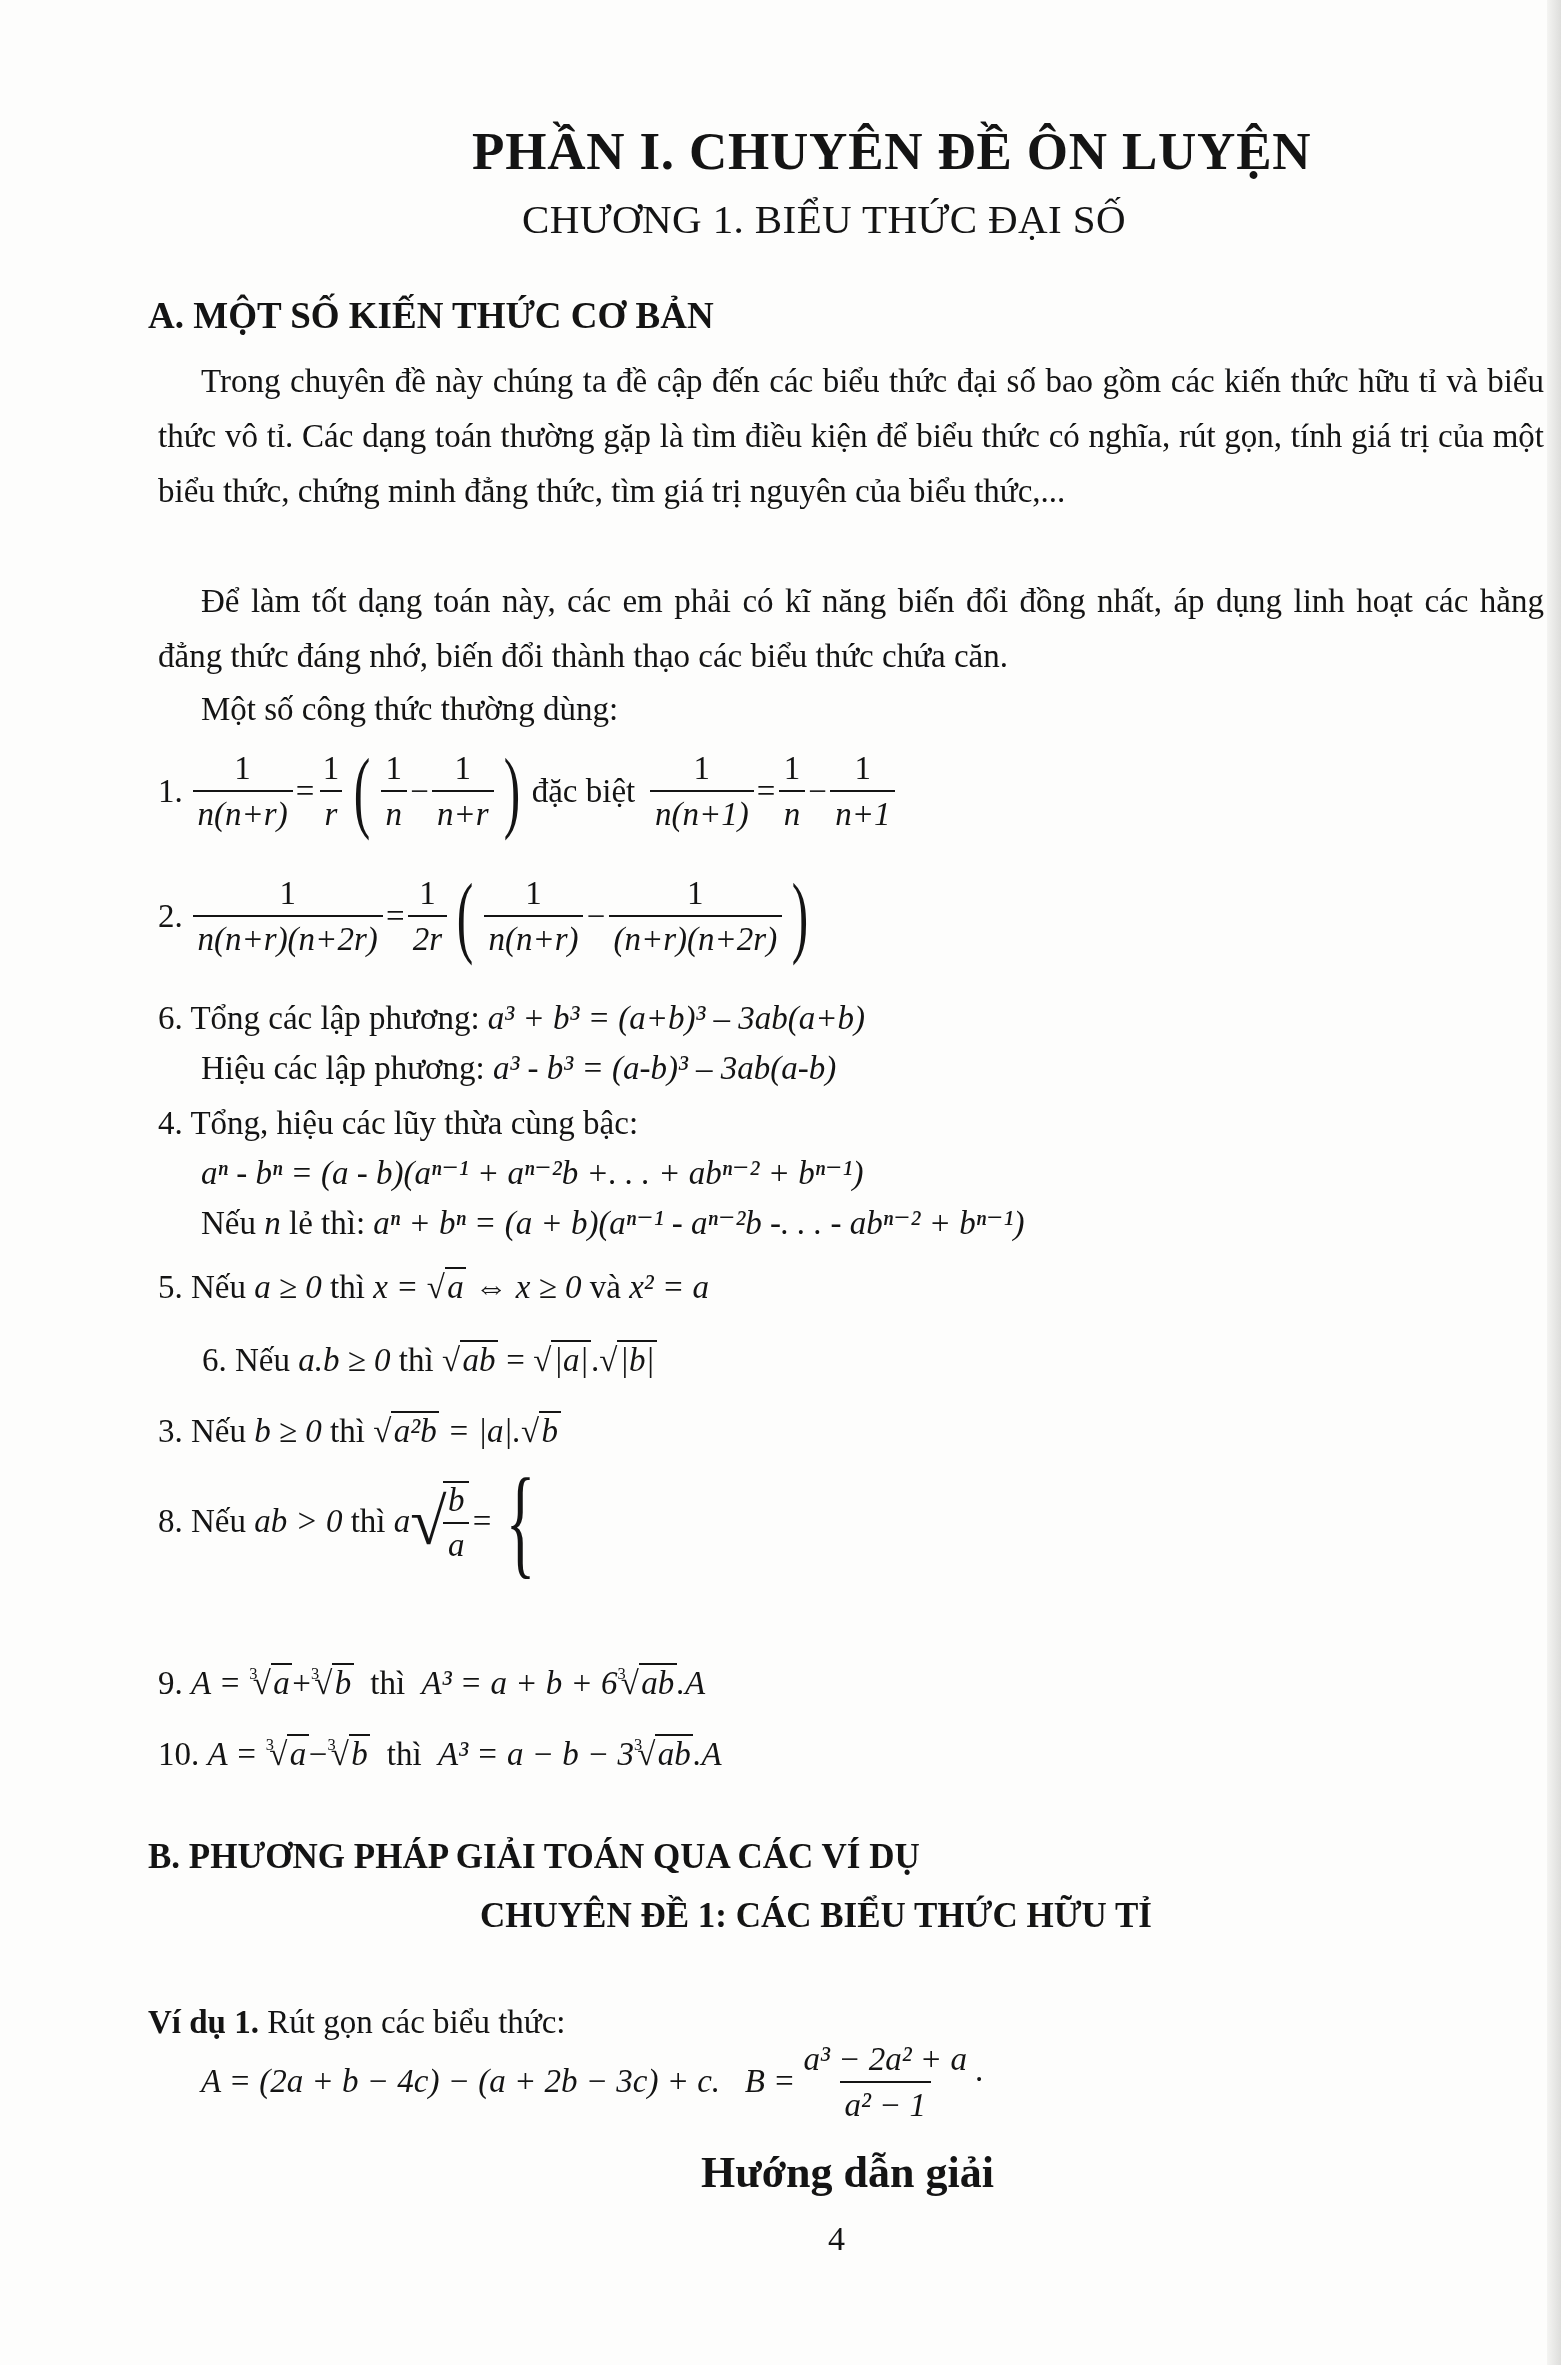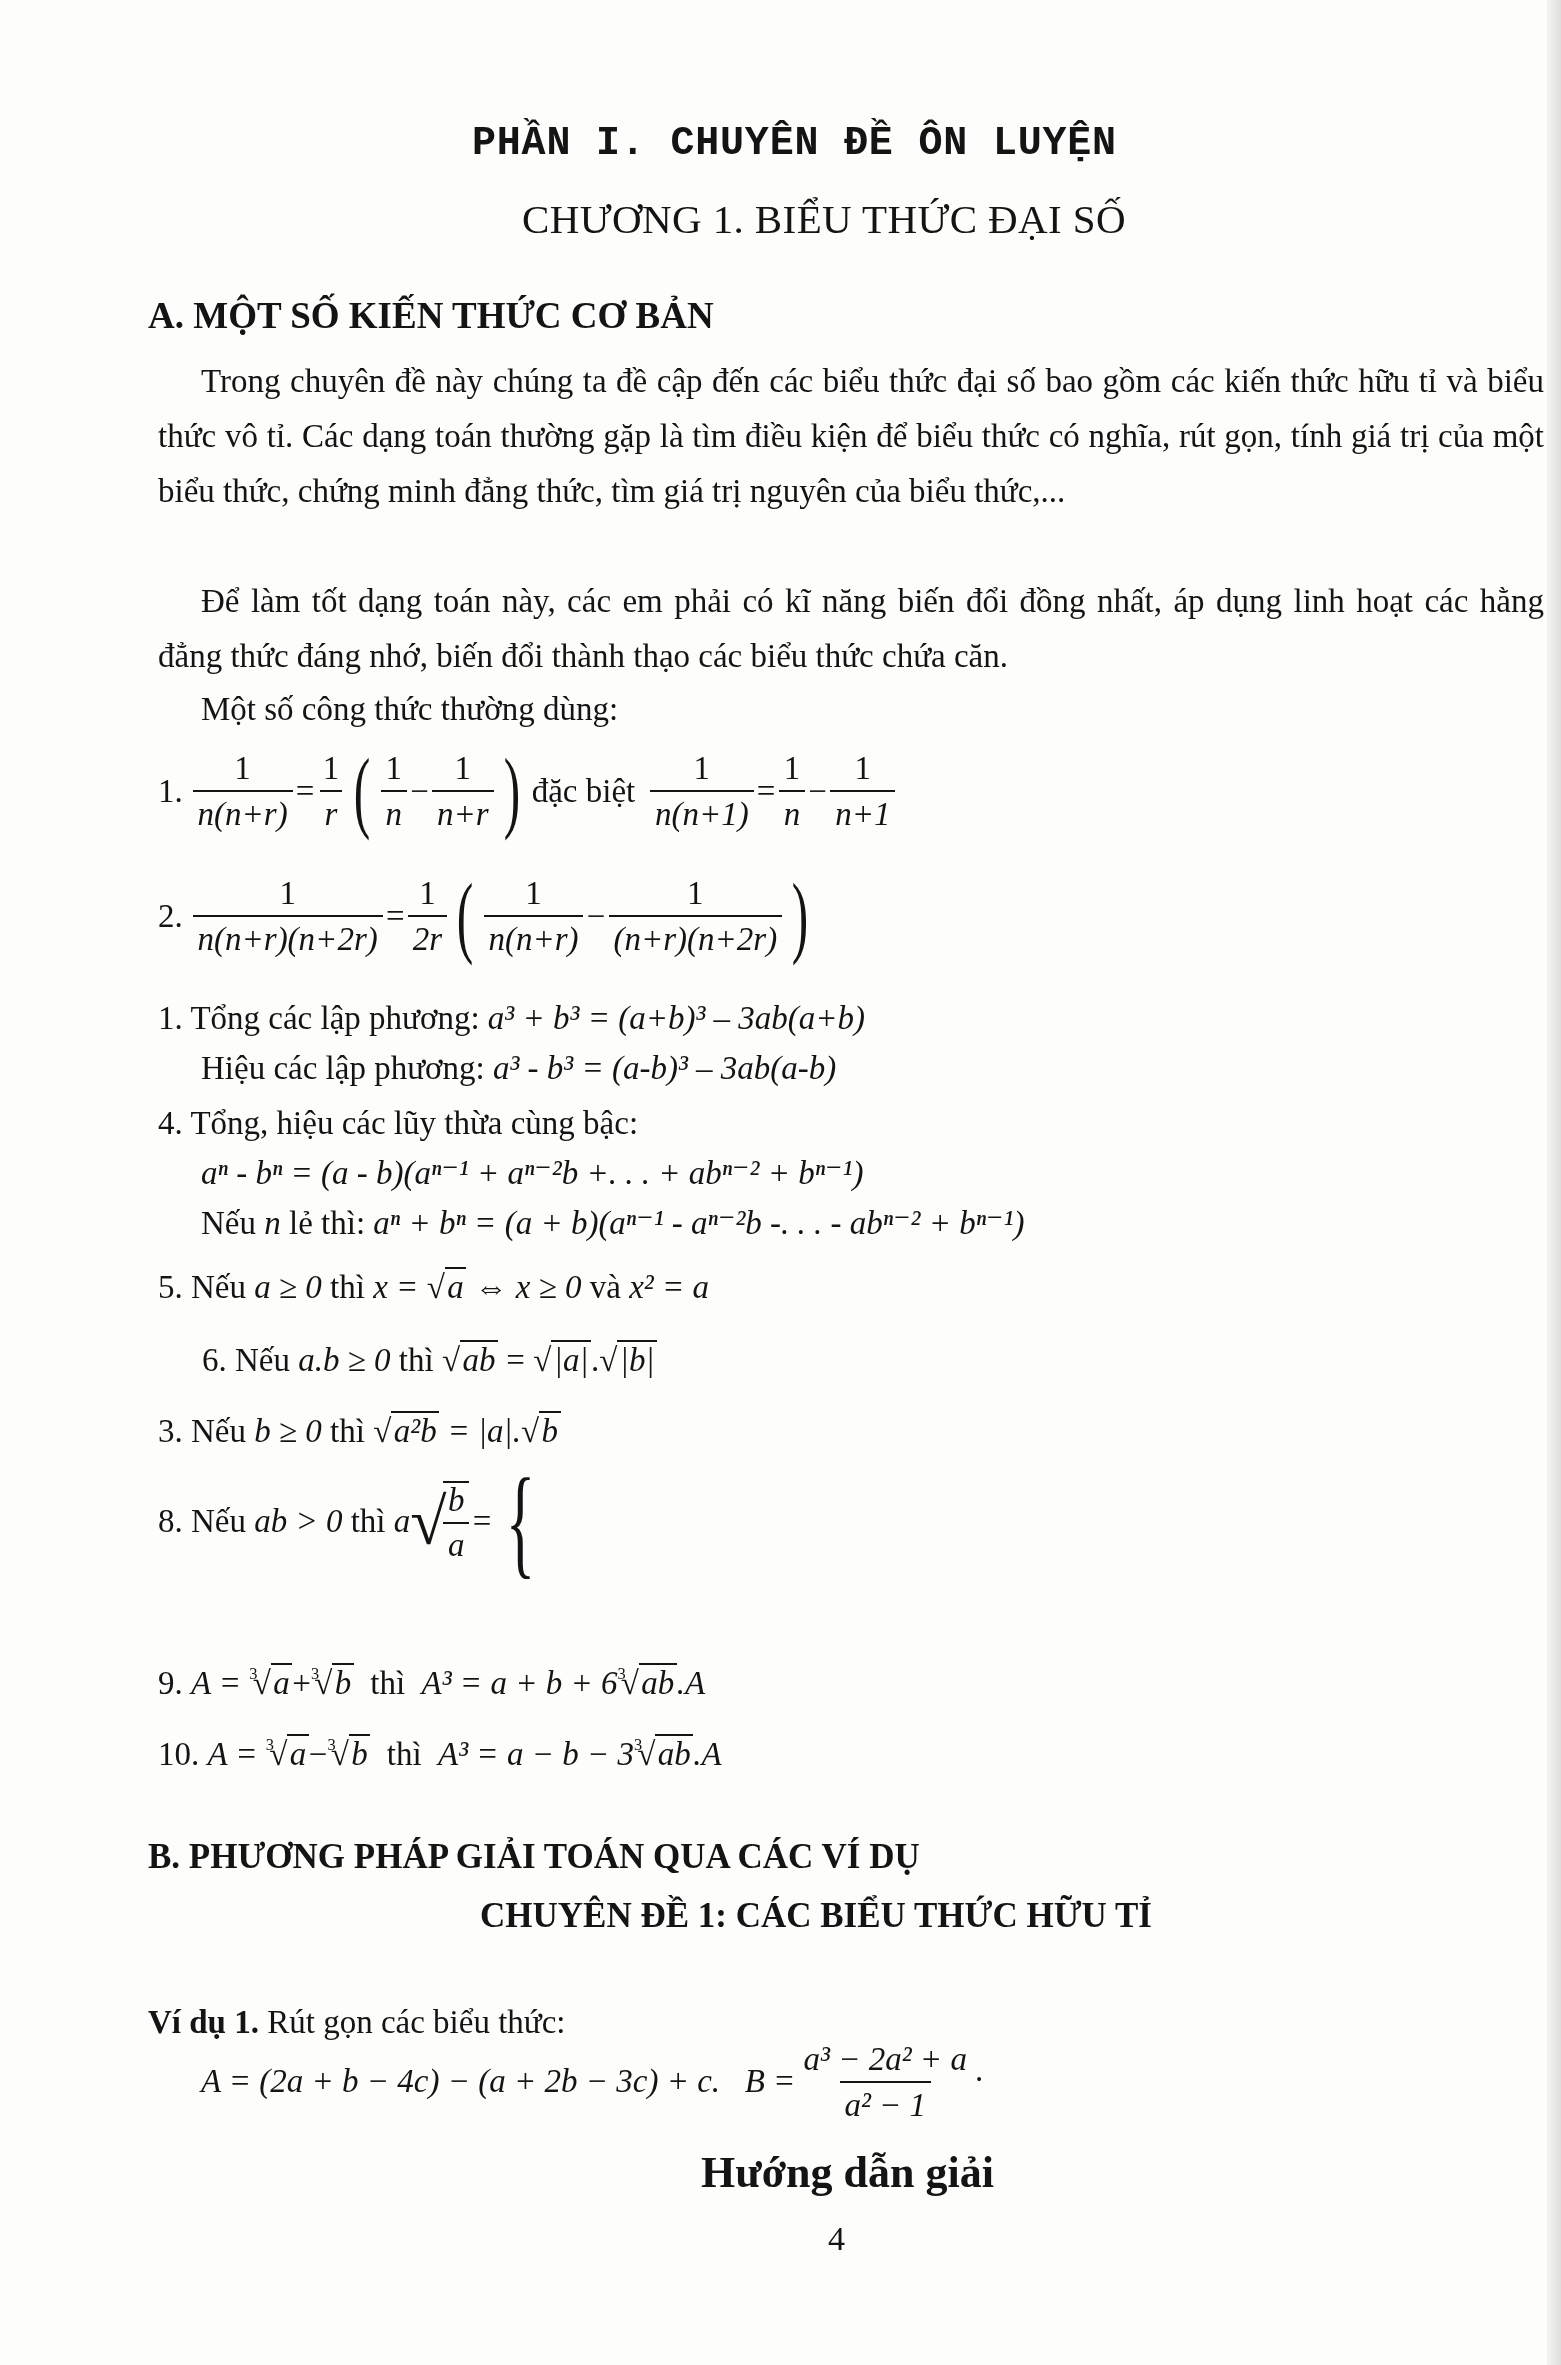--- a/index.html
+++ b/index.html
@@ -7,21 +7,21 @@
     width: 1562px; height: 2366px; position: relative; overflow: hidden;
     background: #fdfdfc;
     font-family: "Liberation Serif", "DejaVu Serif", serif;
     color: #141414;
   }
   .page-edge {
     position: absolute; top: 0; right: 0; width: 14.8px; height: 2366px;
     background: linear-gradient(to right, #f4f4f2, #dcdcda);
   }
   .abs { position: absolute; white-space: nowrap; }
-  .h-title { font-weight: bold; font-size: 40px; letter-spacing: 0.8px; font-family: Liberation Mono, monospace; }
+  .h-title { font-weight: bold; font-size: 53px; letter-spacing: 0.8px; }
   .h-chap  { font-weight: normal; font-size: 41px; letter-spacing: 0.4px; }
   .h-sec   { font-weight: bold; font-size: 37px; }
   .h-sub   { font-weight: bold; font-size: 35px; }
   .body-txt { font-size: 33px; line-height: 33px; }
   .para { position: absolute; left: 158px; width: 1386px; font-size: 33px; line-height: 55px; text-align: justify; }
   .para .indent { display: inline-block; width: 43px; }
   .m { font-style: italic; }
   .math { font-size: 33px; }
   
   .frac { display: inline-flex; flex-direction: column; align-items: center; vertical-align: middle; margin: 0 3.3px; }
@@ -110,21 +110,21 @@
     </span>
   <span>−</span>
   <span class="frac">
       <span class="num">1</span>
       <span class="den">(n+r)(n+2r)</span>
     </span>
   <span class="paren-big">)</span>
 </div>
 
 <div class="abs body-txt" style="left:158px; top:1002px;">
-  <span>1. Tổng các lập phương:</span>
+  <span>6. Tổng các lập phương:</span>
   <span class="m">a³ + b³ = (a+b)³ – 3ab(a+b)</span>
 </div>
 <div class="abs body-txt" style="left:201px; top:1052px;">
   <span>Hiệu các lập phương:</span>
   <span class="m">a³ - b³ = (a-b)³ – 3ab(a-b)</span>
 </div>
 
 <div class="abs body-txt" style="left:158px; top:1107px;">4. Tổng, hiệu các lũy thừa cùng bậc:</div>
 <div class="abs body-txt m" style="left:201px; top:1157px;">aⁿ - bⁿ = (a - b)(aⁿ⁻¹ + aⁿ⁻²b +. . . + abⁿ⁻² + bⁿ⁻¹)</div>
 <div class="abs body-txt" style="left:201px; top:1207px;">

